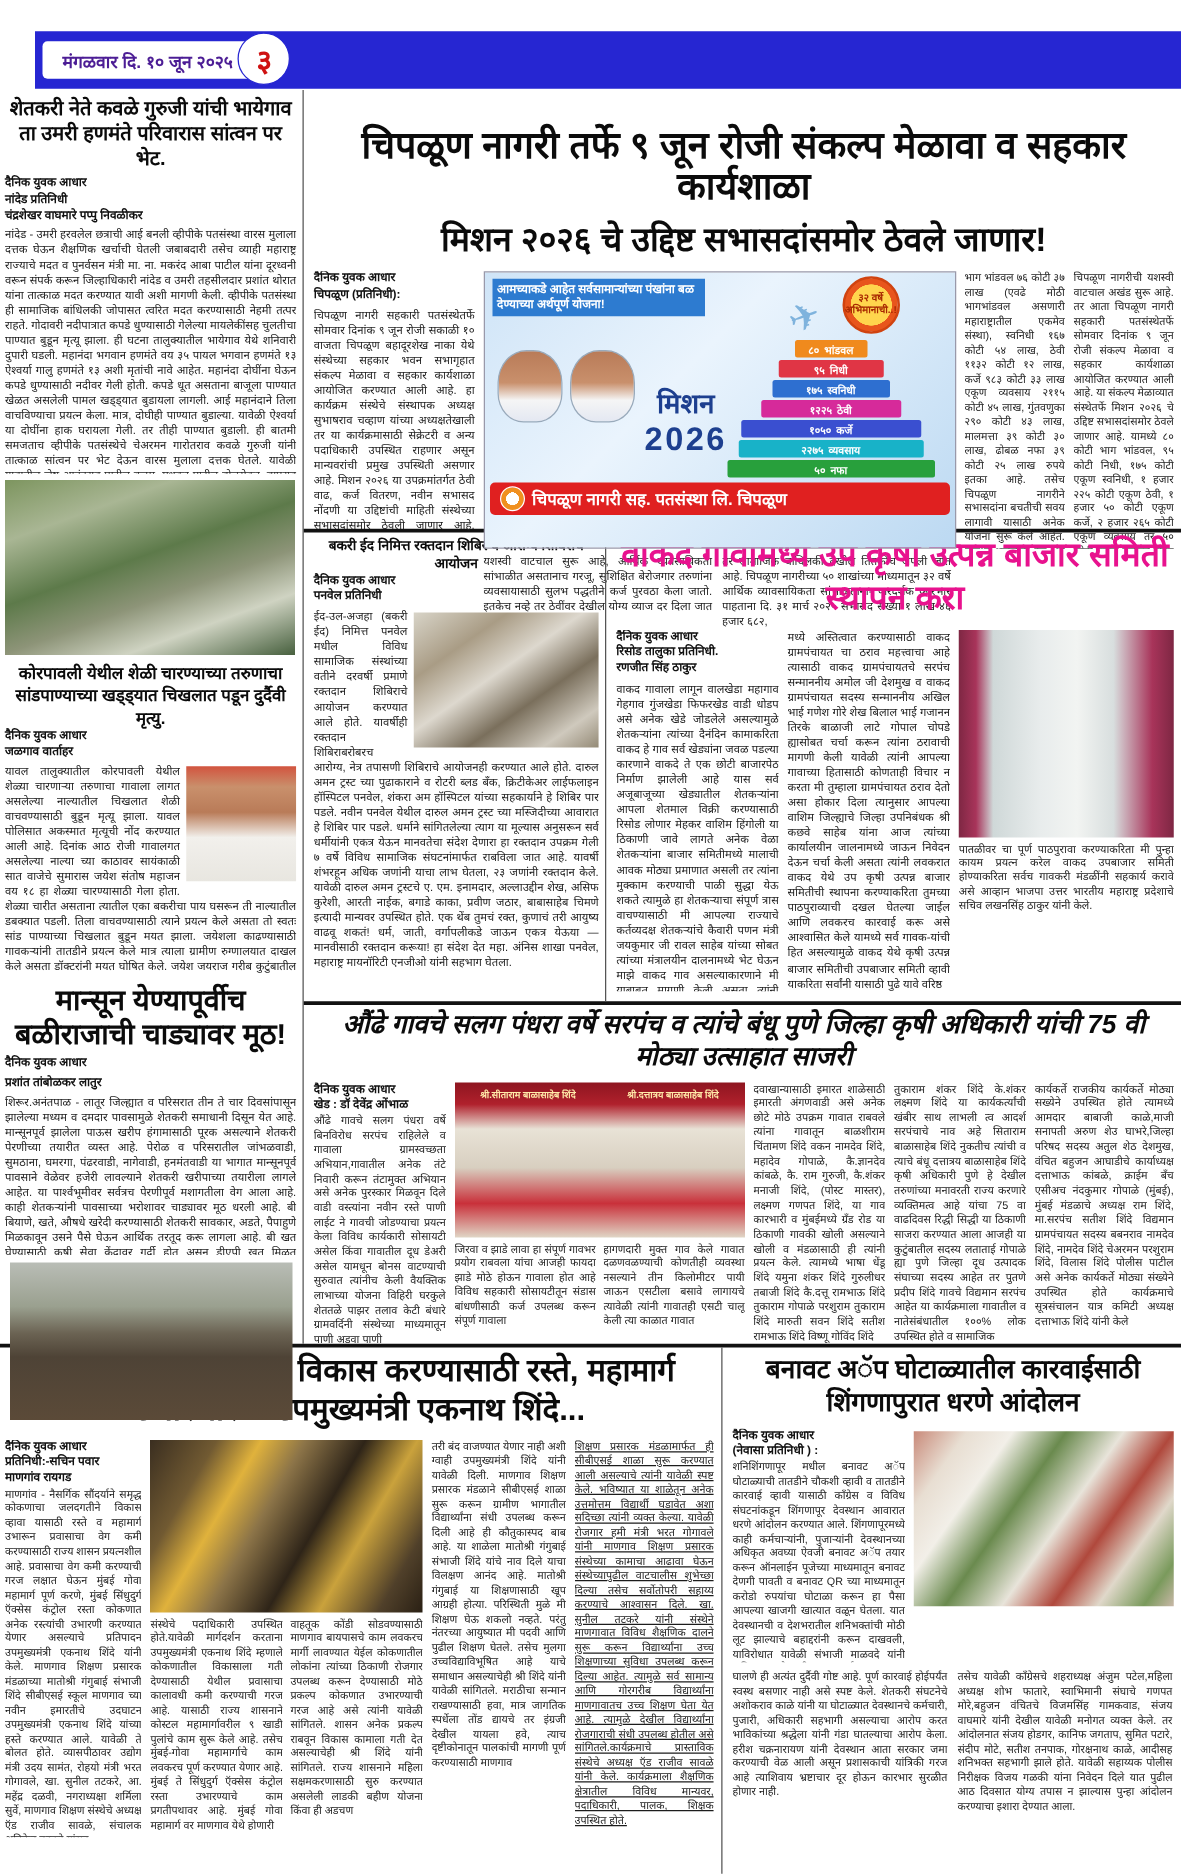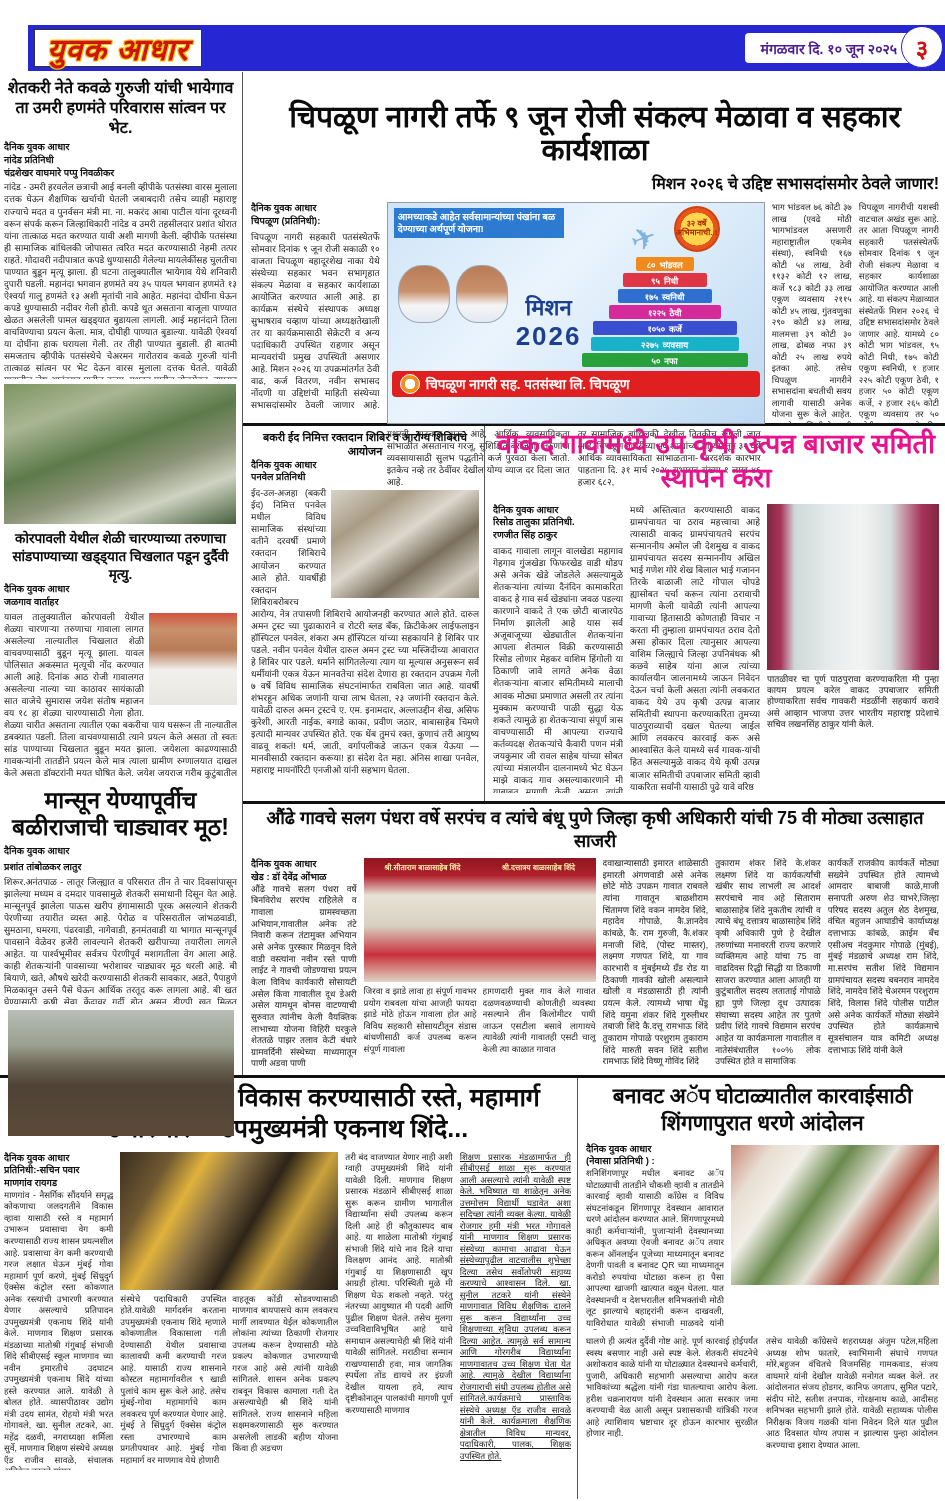--- a/index.html
+++ b/index.html
@@ -43,21 +43,21 @@
   .a-monsoon { margin-top:8px; }
   .a-monsoon .hl { font-size:23px; line-height:1.2; }
   .a-monsoon .byline { margin-top:3px; }
   .a-monsoon .body-text { height:128px; margin-top:2px; }
   .ph-farm { width:226px; height:126px; margin:6px auto 0;
     background:linear-gradient(180deg,#b9bdb6 0%,#9aa08f 28%,#6b6353 45%,#4e4336 60%,#5b4a38 100%); }
 
   
   .sec-chiplun { height:328px; padding:2px 6px 0 8px; border-bottom:3px solid #111; }
   .sec-chiplun .hl-main { font-size:30px; line-height:1.1; }
-  .sec-chiplun .hl-sub { font-size:16px; margin-top:6px;text-align:right; }
+  .sec-chiplun .hl-sub { font-size:27px; margin-top:6px; }
   .chiplun-cols { display:flex; gap:7px; margin-top:8px; height:224px; }
   .chip-col1 { width:138px; }
   .chip-col1 .body-text { height:180px; margin-top:3px; }
   .chip-colR { width:86px; }
   .chip-colR .body-text { height:222px; font-size:8.6px; }
 
   
   .ad { width:378px; border:1px solid #99a; background:linear-gradient(135deg,#cfe4f7 0%,#eaf4fd 40%,#bcd9f2 100%); position:relative; height:222px; font-size:0; }
   .ad-tag { position:absolute; left:6px; top:5px; width:170px; font-size:9.5px; font-weight:700; color:#fff; background:#2d7bd0; padding:3px 4px; line-height:1.25; }
   .ad-badge { position:absolute; right:44px; top:3px; width:46px; height:46px; border-radius:50%; background:radial-gradient(circle,#ffd54d 55%,#e8551c 56%); border:2px solid #d04310; color:#a82800; font-size:8px; font-weight:700; display:flex; align-items:center; justify-content:center; text-align:center; line-height:1.1; }
@@ -90,21 +90,21 @@
   .wakad-c1 .body-text { height:248px; margin-top:3px; }
   .wakad-c2 { width:132px; }
   .wakad-c2 .body-text { height:290px; }
   .wakad-ph-block { width:172px; }
   .ph-office { width:172px; height:166px;
     background:linear-gradient(90deg,#7e2743 0%,#a8345a 8%,#cfd8d8 16%,#e8ecec 38%,#f2f4f2 55%,#d8dede 72%,#a8345a 90%,#7e2743 100%); }
   .wakad-caption { font-size:8.8px; line-height:1.3; text-align:justify; margin-top:4px; height:112px; overflow:hidden; }
 
   
   .sec-aundhe { height:300px; border-top:3px solid #111; padding:3px 6px 0 8px; }
-  .sec-aundhe .hl { font-size:18px; line-height:1.25; }
+  .sec-aundhe .hl { font-size:21px; line-height:1.25;font-style:italic; }
   .aundhe-cols { display:flex; gap:7px; margin-top:6px; height:212px; }
   .au-c { width:112px; }
   .au-c .body-text { height:212px; font-size:8.7px; }
   .au-photo-block { width:232px; }
   .ph-stage { width:232px; height:124px; position:relative;
     background:linear-gradient(180deg,#8e1620 0%,#b0202c 14%,#e8e2d6 30%,#d8cfc0 55%,#c9303a 78%,#e0d6c6 100%); }
   .stage-banner { position:absolute; top:4px; left:0; right:0; display:flex; justify-content:space-around; }
   .stage-banner span { color:#ffe9a8; font-size:7.5px; font-weight:700; }
   .au-caption-row { display:flex; gap:6px; margin-top:4px; }
   .au-caption-row .col { width:113px; height:82px; font-size:8.6px; }
@@ -131,23 +131,20 @@
     background:linear-gradient(125deg,#c98a7a 0%,#e8ded2 14%,#f2efe8 26%,#6a8a4e 40%,#e8e4da 55%,#b0483c 68%,#e0d8ca 80%,#7a9a5c 92%,#c9b8a8 100%); }
   .banavat-row2 { display:flex; gap:8px; margin-top:6px; }
   .banavat-row2 .col { width:172px; height:160px; font-size:8.6px; }
 </style>
 </head>
 <body>
 
 <div class="page">
 
   <header class="masthead">
-    <div class="logo-box">
-      <span class="logo-text">युवक आधार</span>
-    </div>
     <div class="date-box">
       <span class="date-text">मंगळवार दि. १० जून २०२५</span>
       <span class="page-no-circle">
         <span class="page-no">३</span>
       </span>
     </div>
   </header>
 
   <div class="content">
     <div class="top-zone">

